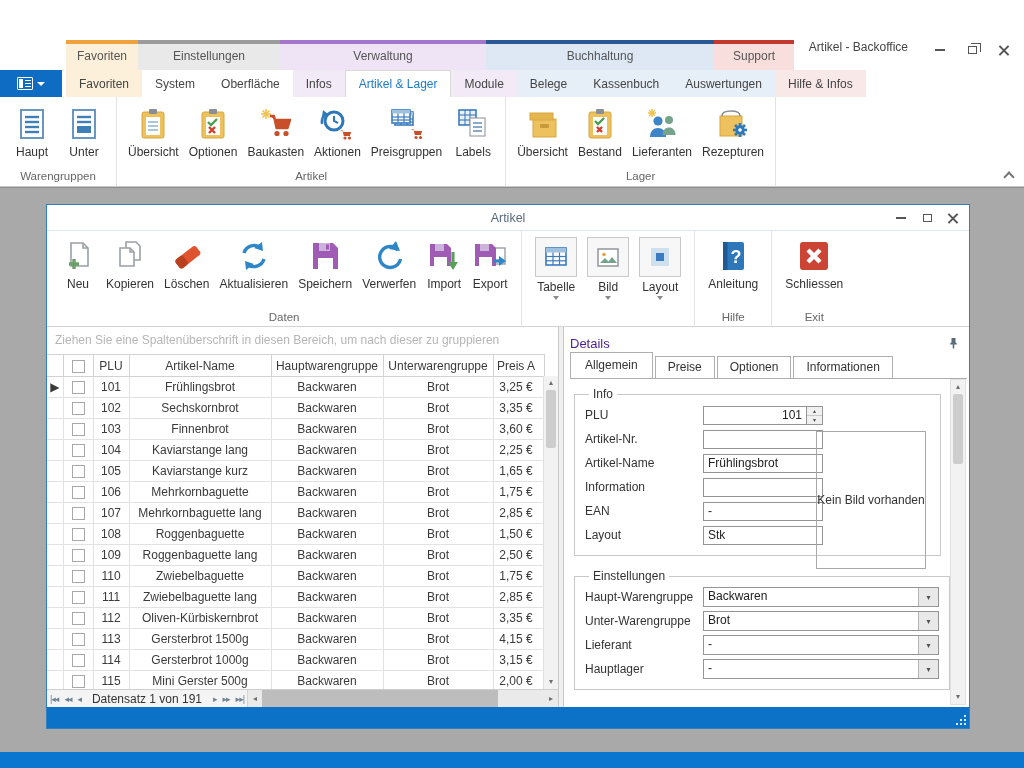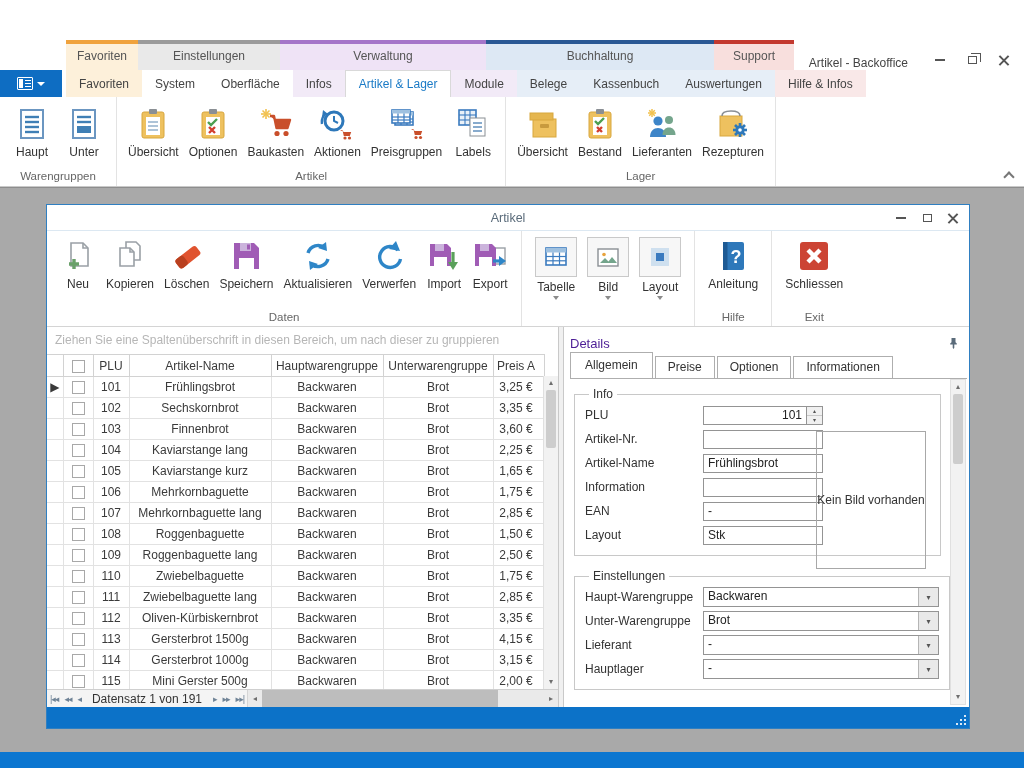--- a/index.html
+++ b/index.html
@@ -8,21 +8,21 @@
 
   
   .ctx-row { position:absolute; top:0; left:0; width:1024px; height:30px; background:#fff; display:flex; }
   .ctx-spacer { width:66px; }
   .ctx { border-top:4px solid; font-size:12px; color:#555; text-align:center; line-height:25px; white-space:nowrap; }
   .c-fav { width:72px;  border-color:#f0a23c; background:#fdf0da; }
   .c-ein { width:142px; border-color:#9b9b9b; background:#e9e9e9; }
   .c-ver { width:206px; border-color:#a575c9; background:#efe3f6; }
   .c-buc { width:228px; border-color:#2a5894; background:#dde8f4; }
   .c-sup { width:80px;  border-color:#c3392f; background:#f8dfdd; }
-  .title-area { flex:1; display:flex; align-items:flex-end; justify-content:flex-end; padding-right:6px; gap:4px; }
+  .title-area { flex:1; display:flex; align-items:flex-start; justify-content:flex-end; padding-right:6px; gap:4px; }
   .win-title { font-size:12px; color:#444; margin-right:14px; }
   .wbtn { width:28px; height:20px; display:flex; align-items:center; justify-content:center; cursor:default; position:relative; }
   .g-min { width:10px; height:2px; background:#555; display:block; }
   .g-rest { width:9px; height:8px; border:1px solid #555; display:block; position:relative; background:#fff; }
   .g-rest:before { content:""; position:absolute; left:2px; top:-4px; width:9px; height:8px; border:1px solid #555; border-bottom:none; border-left:none; }
   .g-x { position:relative; width:12px; height:12px; display:block; }
   .g-x:before,.g-x:after { content:""; position:absolute; left:5px; top:0; width:2px; height:13px; background:#555; }
   .g-x:before { transform:rotate(45deg); } .g-x:after { transform:rotate(-45deg); }
 
   
@@ -459,39 +459,39 @@
                   <g transform="rotate(-38 17 16)">
                     <rect x="4" y="12" width="26" height="11" rx="3" fill="#e0532f"></rect>
                     <rect x="4" y="12" width="10" height="11" rx="3" fill="#b9401f"></rect>
                   </g>
                 </svg>
             </span>
               <span class="tlab">Löschen</span>
           </div>
           <div class="tbtn">
             <span class="tic">
+              <svg width="32" height="32" viewBox="0 0 32 32">
+                  <path d="M6 13a10.5 10.5 0 0 1 17-5" fill="none" stroke="#2e86c8" stroke-width="3.4"></path>
+                  <polygon points="24,2 25,11 16,8" fill="#2e86c8"></polygon>
+                  <path d="M26 19a10.5 10.5 0 0 1-17 5" fill="none" stroke="#2e86c8" stroke-width="3.4"></path>
+                  <polygon points="8,30 7,21 16,24" fill="#2e86c8"></polygon>
+                </svg>
+            </span>
+              <span class="tlab">Aktualisieren</span>
+          </div>
+          <div class="tbtn">
+            <span class="tic">
               <svg width="30" height="32" viewBox="0 0 30 32">
                   <path d="M3 3h20l5 5v21H3z" fill="#a05cb5"></path>
                   <rect x="8" y="18" width="15" height="11" fill="#fff"></rect>
                   <rect x="9" y="3" width="11" height="8" fill="#cbb3dc"></rect>
                   <rect x="16" y="4.5" width="3" height="5" fill="#a05cb5"></rect>
                 </svg>
             </span>
               <span class="tlab">Speichern</span>
-          </div>
-          <div class="tbtn">
-            <span class="tic">
-              <svg width="32" height="32" viewBox="0 0 32 32">
-                  <path d="M6 13a10.5 10.5 0 0 1 17-5" fill="none" stroke="#2e86c8" stroke-width="3.4"></path>
-                  <polygon points="24,2 25,11 16,8" fill="#2e86c8"></polygon>
-                  <path d="M26 19a10.5 10.5 0 0 1-17 5" fill="none" stroke="#2e86c8" stroke-width="3.4"></path>
-                  <polygon points="8,30 7,21 16,24" fill="#2e86c8"></polygon>
-                </svg>
-            </span>
-              <span class="tlab">Aktualisieren</span>
           </div>
           <div class="tbtn">
             <span class="tic">
               <svg width="32" height="32" viewBox="0 0 32 32">
                   <path d="M25 10a10.5 10.5 0 1 0 2.5 9" fill="none" stroke="#2e86c8" stroke-width="3.4"></path>
                   <polygon points="23,1 27,11 16,9" fill="#2e86c8"></polygon>
                 </svg>
             </span>
               <span class="tlab">Verwerfen</span>
           </div>

